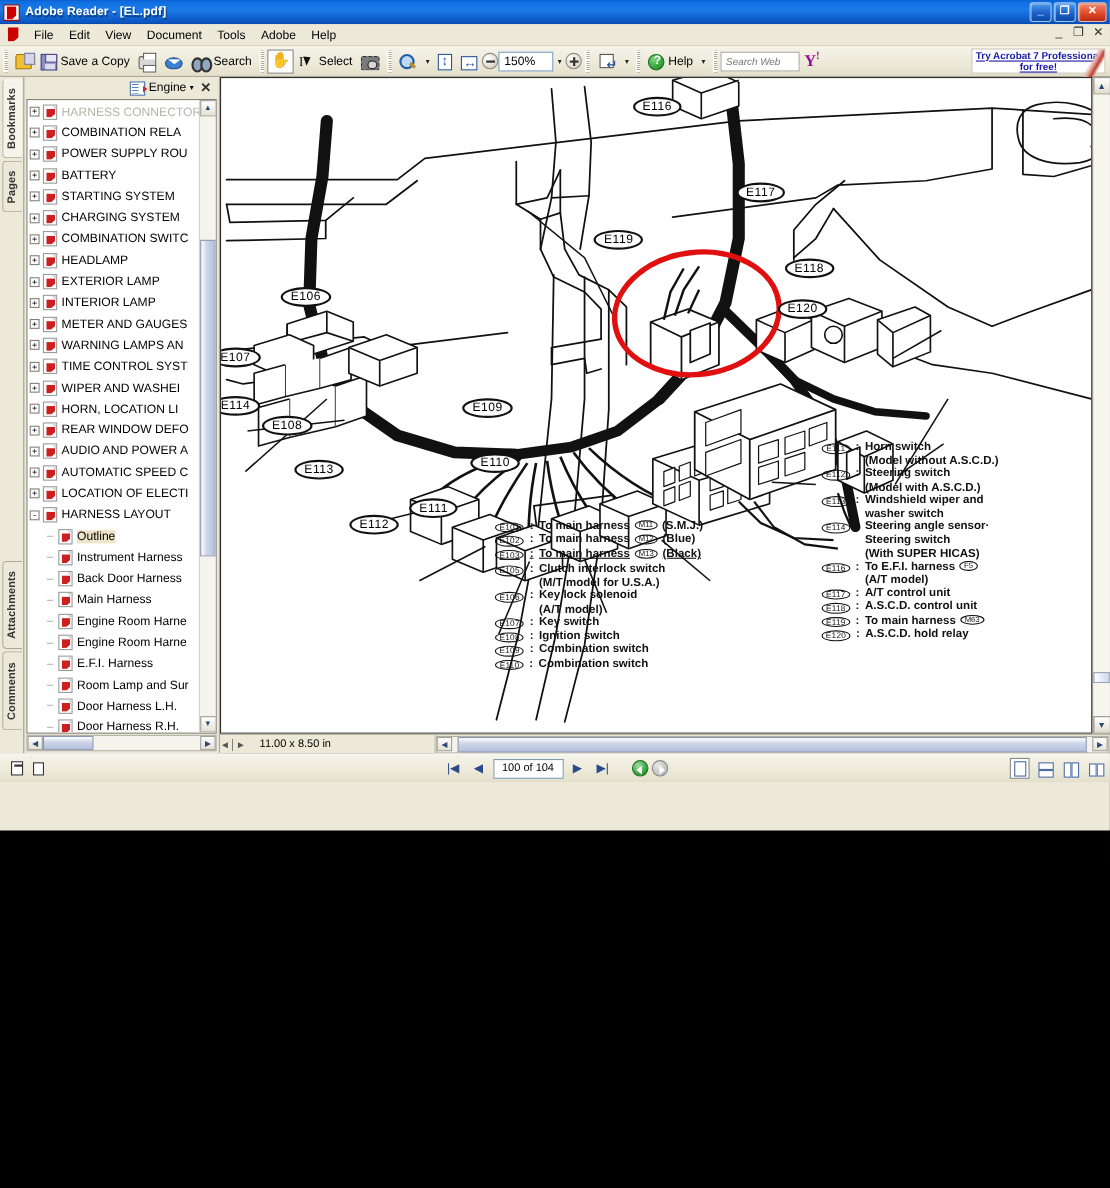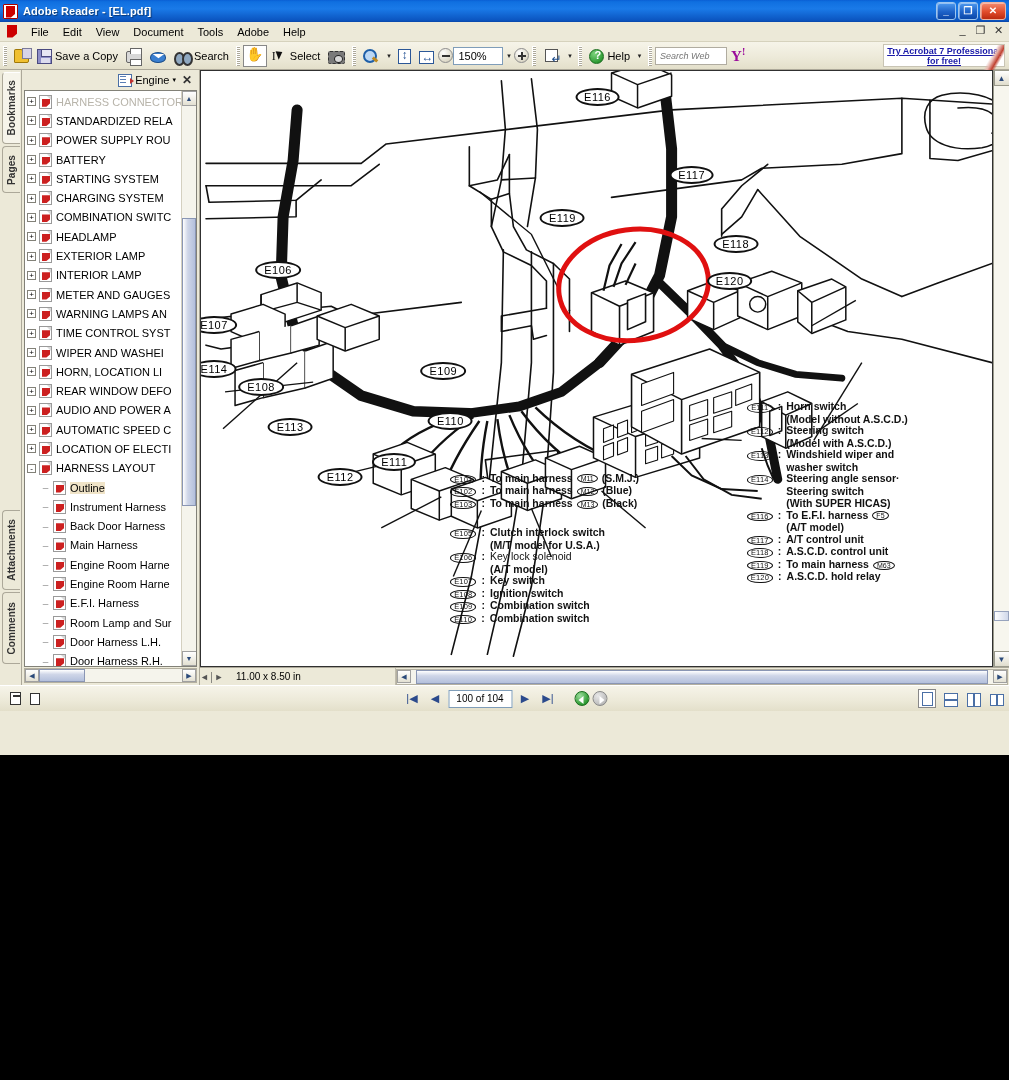--- a/index.html
+++ b/index.html
@@ -583,21 +583,21 @@
       <div class="bm-list-wrap">
         <div class="bm-list" id="bm-list">
             <div class="bm-row clipped">
               <span class="expander">+</span>
               <span class="pdficon"></span>
               <span class="bm-label">HARNESS CONNECTOR</span>
             </div>
             <div class="bm-row">
               <span class="expander">+</span>
               <span class="pdficon"></span>
-              <span class="bm-label">STANDARDIZED RELA</span>
+              <span class="bm-label">COMBINATION RELA</span>
             </div>
             <div class="bm-row">
               <span class="expander">+</span>
               <span class="pdficon"></span>
               <span class="bm-label">POWER SUPPLY ROU</span>
             </div>
             <div class="bm-row">
               <span class="expander">+</span>
               <span class="pdficon"></span>
               <span class="bm-label">BATTERY</span>
@@ -962,34 +962,34 @@
               <div style="display: flex; align-items: flex-start; margin-bottom: 1px;">
                 <span style="border: 1.4px solid rgb(17, 17, 17); border-radius: 50%; font-size: 7.5px; padding: 0px 3px; min-width: 26px; text-align: center; flex: 0 0 auto; margin-top: 2px; letter-spacing: 0.2px;">E101</span>
                 <span style="margin: 0px 5px; font-weight: bold; flex: 0 0 auto;">:</span>
                 <span style="display: block;"><span style="font-weight: bold;">To main harness</span><span style="border: 1.2px solid rgb(17, 17, 17); border-radius: 50%; font-size: 7px; padding: 0px 3px; margin: 0px 4px; display: inline-block; vertical-align: middle;">M11</span><span style="font-weight: bold;">(S.M.J.)</span></span>
               </div>
               <div style="display: flex; align-items: flex-start; margin-bottom: 1px;">
                 <span style="border: 1.4px solid rgb(17, 17, 17); border-radius: 50%; font-size: 7.5px; padding: 0px 3px; min-width: 26px; text-align: center; flex: 0 0 auto; margin-top: 2px; letter-spacing: 0.2px;">E102</span>
                 <span style="margin: 0px 5px; font-weight: bold; flex: 0 0 auto;">:</span>
                 <span style="display: block;"><span style="font-weight: bold;">To main harness</span><span style="border: 1.2px solid rgb(17, 17, 17); border-radius: 50%; font-size: 7px; padding: 0px 3px; margin: 0px 4px; display: inline-block; vertical-align: middle;">M12</span><span style="font-weight: bold;">(Blue)</span></span>
               </div>
-              <div style="display: flex; align-items: center; margin-bottom: 18px;">
+              <div style="display: flex; align-items: center; margin-bottom: 3px; text-decoration: underline;">
                 <span style="border: 1.4px solid rgb(17, 17, 17); border-radius: 50%; font-size: 7.5px; padding: 0px 3px; min-width: 26px; text-align: center; flex: 0 0 auto; margin-top: 2px; letter-spacing: 0.2px;">E103</span>
                 <span style="margin: 0px 5px; font-weight: bold; flex: 0 0 auto;">:</span>
                 <span style="display: block;"><span style="font-weight: bold;">To main harness</span><span style="border: 1.2px solid rgb(17, 17, 17); border-radius: 50%; font-size: 7px; padding: 0px 3px; margin: 0px 4px; display: inline-block; vertical-align: middle;">M13</span><span style="font-weight: bold;">(Black)</span></span>
               </div>
               <div style="display: flex; align-items: flex-start; margin-bottom: 1px;">
                 <span style="border: 1.4px solid rgb(17, 17, 17); border-radius: 50%; font-size: 7.5px; padding: 0px 3px; min-width: 26px; text-align: center; flex: 0 0 auto; margin-top: 2px; letter-spacing: 0.2px;">E105</span>
                 <span style="margin: 0px 5px; font-weight: bold; flex: 0 0 auto;">:</span>
                 <span style="display: block;"><span style="font-weight: bold;">Clutch interlock switch</span><span style="display: block; font-weight: bold; margin-top: 2px;">(M/T model for U.S.A.)</span></span>
               </div>
               <div style="display: flex; align-items: flex-start; margin-bottom: 1px;">
                 <span style="border: 1.4px solid rgb(17, 17, 17); border-radius: 50%; font-size: 7.5px; padding: 0px 3px; min-width: 26px; text-align: center; flex: 0 0 auto; margin-top: 2px; letter-spacing: 0.2px;">E106</span>
                 <span style="margin: 0px 5px; font-weight: bold; flex: 0 0 auto;">:</span>
-                <span style="display: block;"><span style="font-weight: normal; text-align: center;">Key lock solenoid</span><span style="display: block; font-weight: bold; margin-top: 2px;">(A/T model)</span></span>
+                <span style="display: block;"><span style="font-weight: bold; text-align: center;">Key lock solenoid</span><span style="display: block; font-weight: bold; margin-top: 2px;">(A/T model)</span></span>
               </div>
               <div style="display: flex; align-items: flex-start; margin-bottom: 1px;">
                 <span style="border: 1.4px solid rgb(17, 17, 17); border-radius: 50%; font-size: 7.5px; padding: 0px 3px; min-width: 26px; text-align: center; flex: 0 0 auto; margin-top: 2px; letter-spacing: 0.2px;">E107</span>
                 <span style="margin: 0px 5px; font-weight: bold; flex: 0 0 auto;">:</span>
                 <span style="display: block;"><span style="font-weight: bold;">Key switch</span></span>
               </div>
               <div style="display: flex; align-items: flex-start; margin-bottom: 1px;">
                 <span style="border: 1.4px solid rgb(17, 17, 17); border-radius: 50%; font-size: 7.5px; padding: 0px 3px; min-width: 26px; text-align: center; flex: 0 0 auto; margin-top: 2px; letter-spacing: 0.2px;">E108</span>
                 <span style="margin: 0px 5px; font-weight: bold; flex: 0 0 auto;">:</span>
                 <span style="display: block;"><span style="font-weight: bold;">Ignition switch</span></span>

